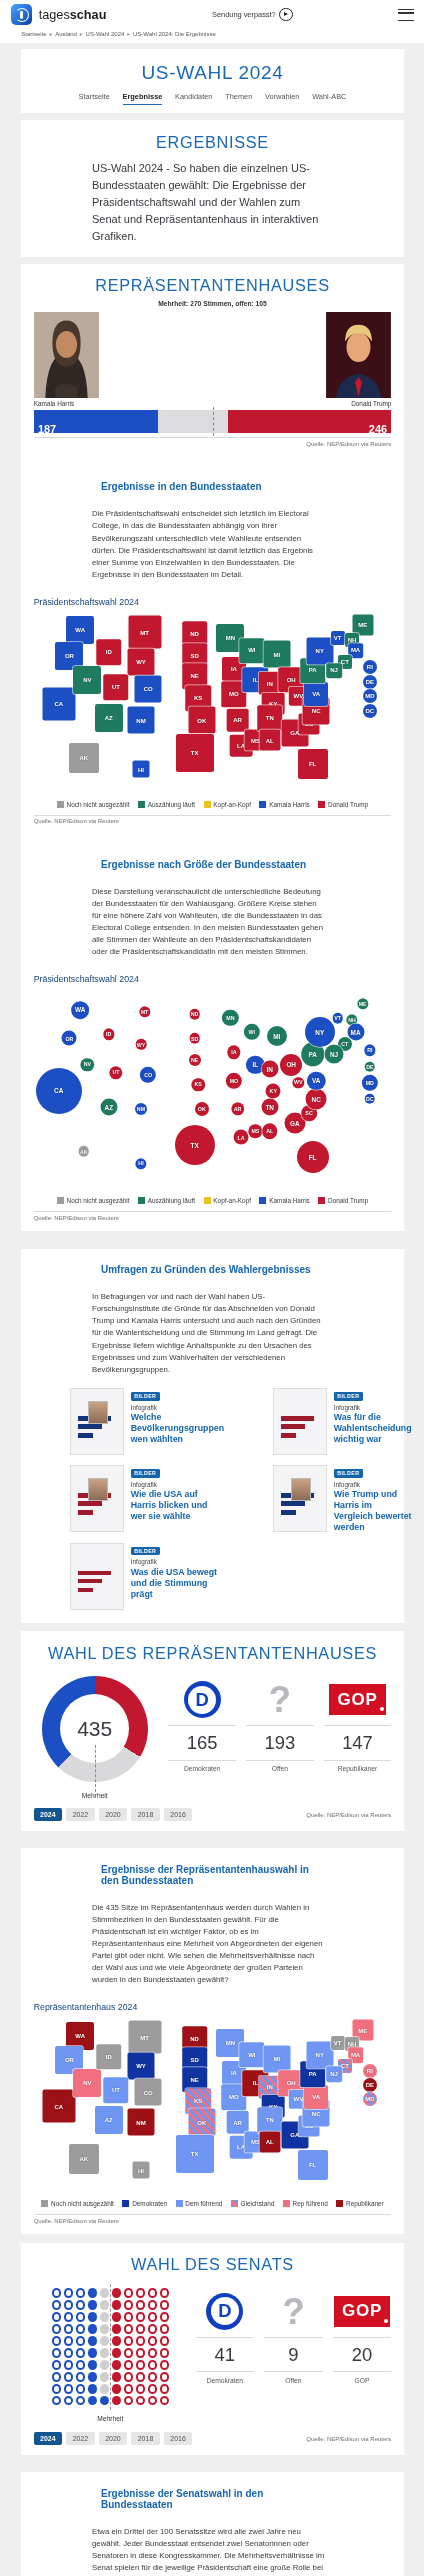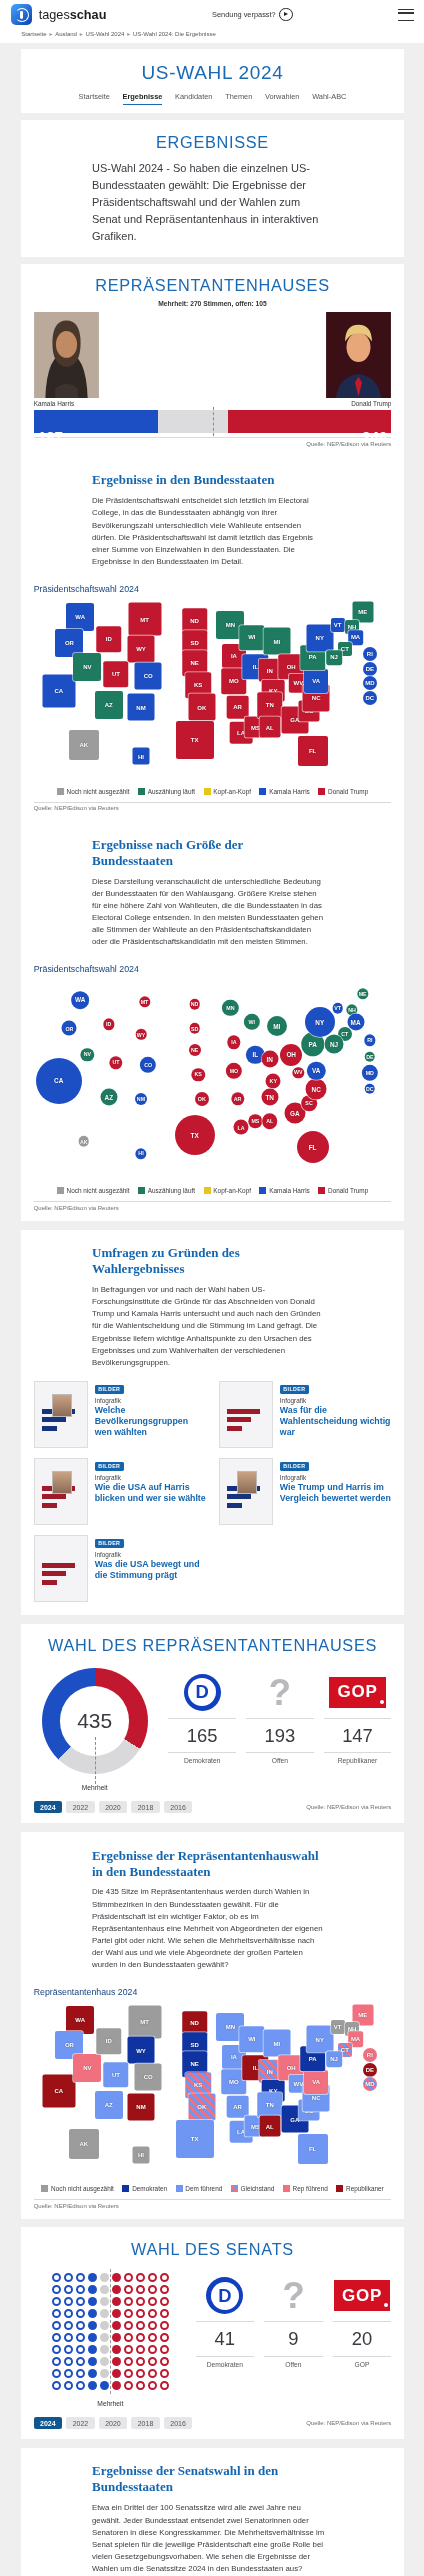--- a/index.html
+++ b/index.html
@@ -24,50 +24,50 @@
   .crumbs .sep{color:#999;margin-right:2.8px;}
   
   .hub{padding:10px 7px 8.5px;text-align:center;}
   .hub h1{margin:2.8px 0 8.5px;font-size:19px;font-weight:400;letter-spacing:0.7px;color:#1a69b4;}
   .tabs{display:flex;justify-content:center;gap:12.7px;font-size:7.4px;color:#55555c;}
   .tab{padding-bottom:2.1px;cursor:pointer;}
   .tab.active{color:#222;font-weight:700;border-bottom:1.4px solid #1a69b4;}
   
   .bigtitle{text-align:center;font-size:16.3px;font-weight:400;letter-spacing:0.7px;color:#1a69b4;margin:0;padding:12.7px 0 4.2px;}
   .lead{font-size:11px;line-height:1.55;color:#3a3a40;padding:4.2px 78px 11.3px 71px;}
-  .subhead{font-size:13px;color:#1566b0;font-weight:600;margin:0;padding:15.6px 78px 4.2px 71px;font-family:Liberation Serif, serif;}
+  .subhead{font-size:10px;color:#1566b0;font-weight:600;margin:9px;padding:15.6px 78px 4.2px 71px;}
   .body-txt{font-size:7.8px;line-height:1.55;color:#3a3a40;padding:2.8px 78px 5.7px 71px;}
   .map-title{font-size:8.8px;font-weight:400;color:#16437e;padding:10px 12.7px 4.2px;}
   .src{font-size:6px;color:#6e6e73;padding:2.8px 12.7px 10px;}
   .src.right{text-align:right;}
   .divider{border-top:0.7px solid #d9d9dc;margin:4.2px 12.7px 0;}
   
   .pres-sub{text-align:center;font-size:6.7px;font-weight:700;color:#333;}
   .pres-row{display:flex;justify-content:space-between;align-items:flex-start;padding:5.7px 12.7px 0;}
   .cand{width:65px;}
   .cand .name{font-size:6.4px;color:#333;margin-top:2.1px;}
   .cand.right .name{text-align:right;}
   .photo{width:65px;height:86px;display:block;}
   .vbar{display:flex;height:22.7px;margin:2.8px 12.7px 0;position:relative;}
   .vbar .seg{height:100%;}
-  .vbar .n{position:absolute;top:16px;line-height:22.7px;color:#fff;font-size:15px;font-weight:700;text-align:center;}
+  .vbar .n{position:absolute;top:8px;line-height:22.7px;color:#fff;font-size:11px;font-weight:700;text-align:center;}
   .vbar .n.l{left:4.2px;}
   .vbar .n.r{right:4.2px;}
   .vbar .goal{position:absolute;top:-2.8px;bottom:-2.8px;width:0;border-left:1.4px dashed #8a8a8a;}
   
   .geo{position:relative;height:183px;margin:1.4px 12.7px 2.8px;}
   .tile{position:absolute;transform:translate(-50%,-50%);display:flex;align-items:center;justify-content:center;color:#fff;font-size:6px;font-weight:700;border-radius:2.1px;box-shadow:0 0 0 0.7px rgba(255,255,255,.7);text-shadow:0 0 1.4px rgba(0,0,0,.45);cursor:pointer;}
   .tile.circ{border-radius:50%;}
   .striped{background:repeating-linear-gradient(45deg,#6e96f2 0 2.8px,#f1707f 2.8px 5.7px) !important;}
   .legend{display:flex;justify-content:center;flex-wrap:wrap;gap:2.8px 8.5px;font-size:6.4px;color:#3a3a40;padding:2.8px 7px;}
   .legend .it{display:flex;align-items:center;gap:2.8px;}
   .legend .sw{width:7px;height:7px;display:inline-block;}
   
   .cards-grid{display:grid;grid-template-columns:1fr 1fr;gap:10px 12.7px;padding:7px 12.7px 12.7px;}
-  .tsr{display:flex;gap:7px;cursor:pointer;}
+  .tsr{display:flex;gap:7px;cursor:pointer;margin-left:36px;}
   .thumb{width:52px;height:65px;background:#f4f4f6;border:0.7px solid #ddd;flex:0 0 auto;position:relative;overflow:hidden;}
   .thumb .tb{position:absolute;left:7px;height:4.2px;}
   .thumb .pic{position:absolute;top:11.3px;left:17px;width:18.4px;height:21px;background:linear-gradient(#c9a385,#8c6b55);border:0.7px solid #bbb;}
   .tsr .meta{min-width:0;}
   .badge{display:inline-block;background:#1565ad;color:#fff;font-size:5.3px;font-weight:700;letter-spacing:0.4px;padding:1.4px 3.5px;border-radius:1.4px;}
   .kicker{font-size:6.4px;color:#444;margin:2.8px 0 1.4px;}
   .tsr h4{margin:0;font-size:8.8px;line-height:1.25;color:#1566b0;font-weight:600;}
   
   .cong{display:flex;align-items:flex-start;padding:5.7px 12.7px 2.8px;gap:12.7px;}
   .donut-wrap{width:122px;text-align:center;flex:0 0 auto;}

